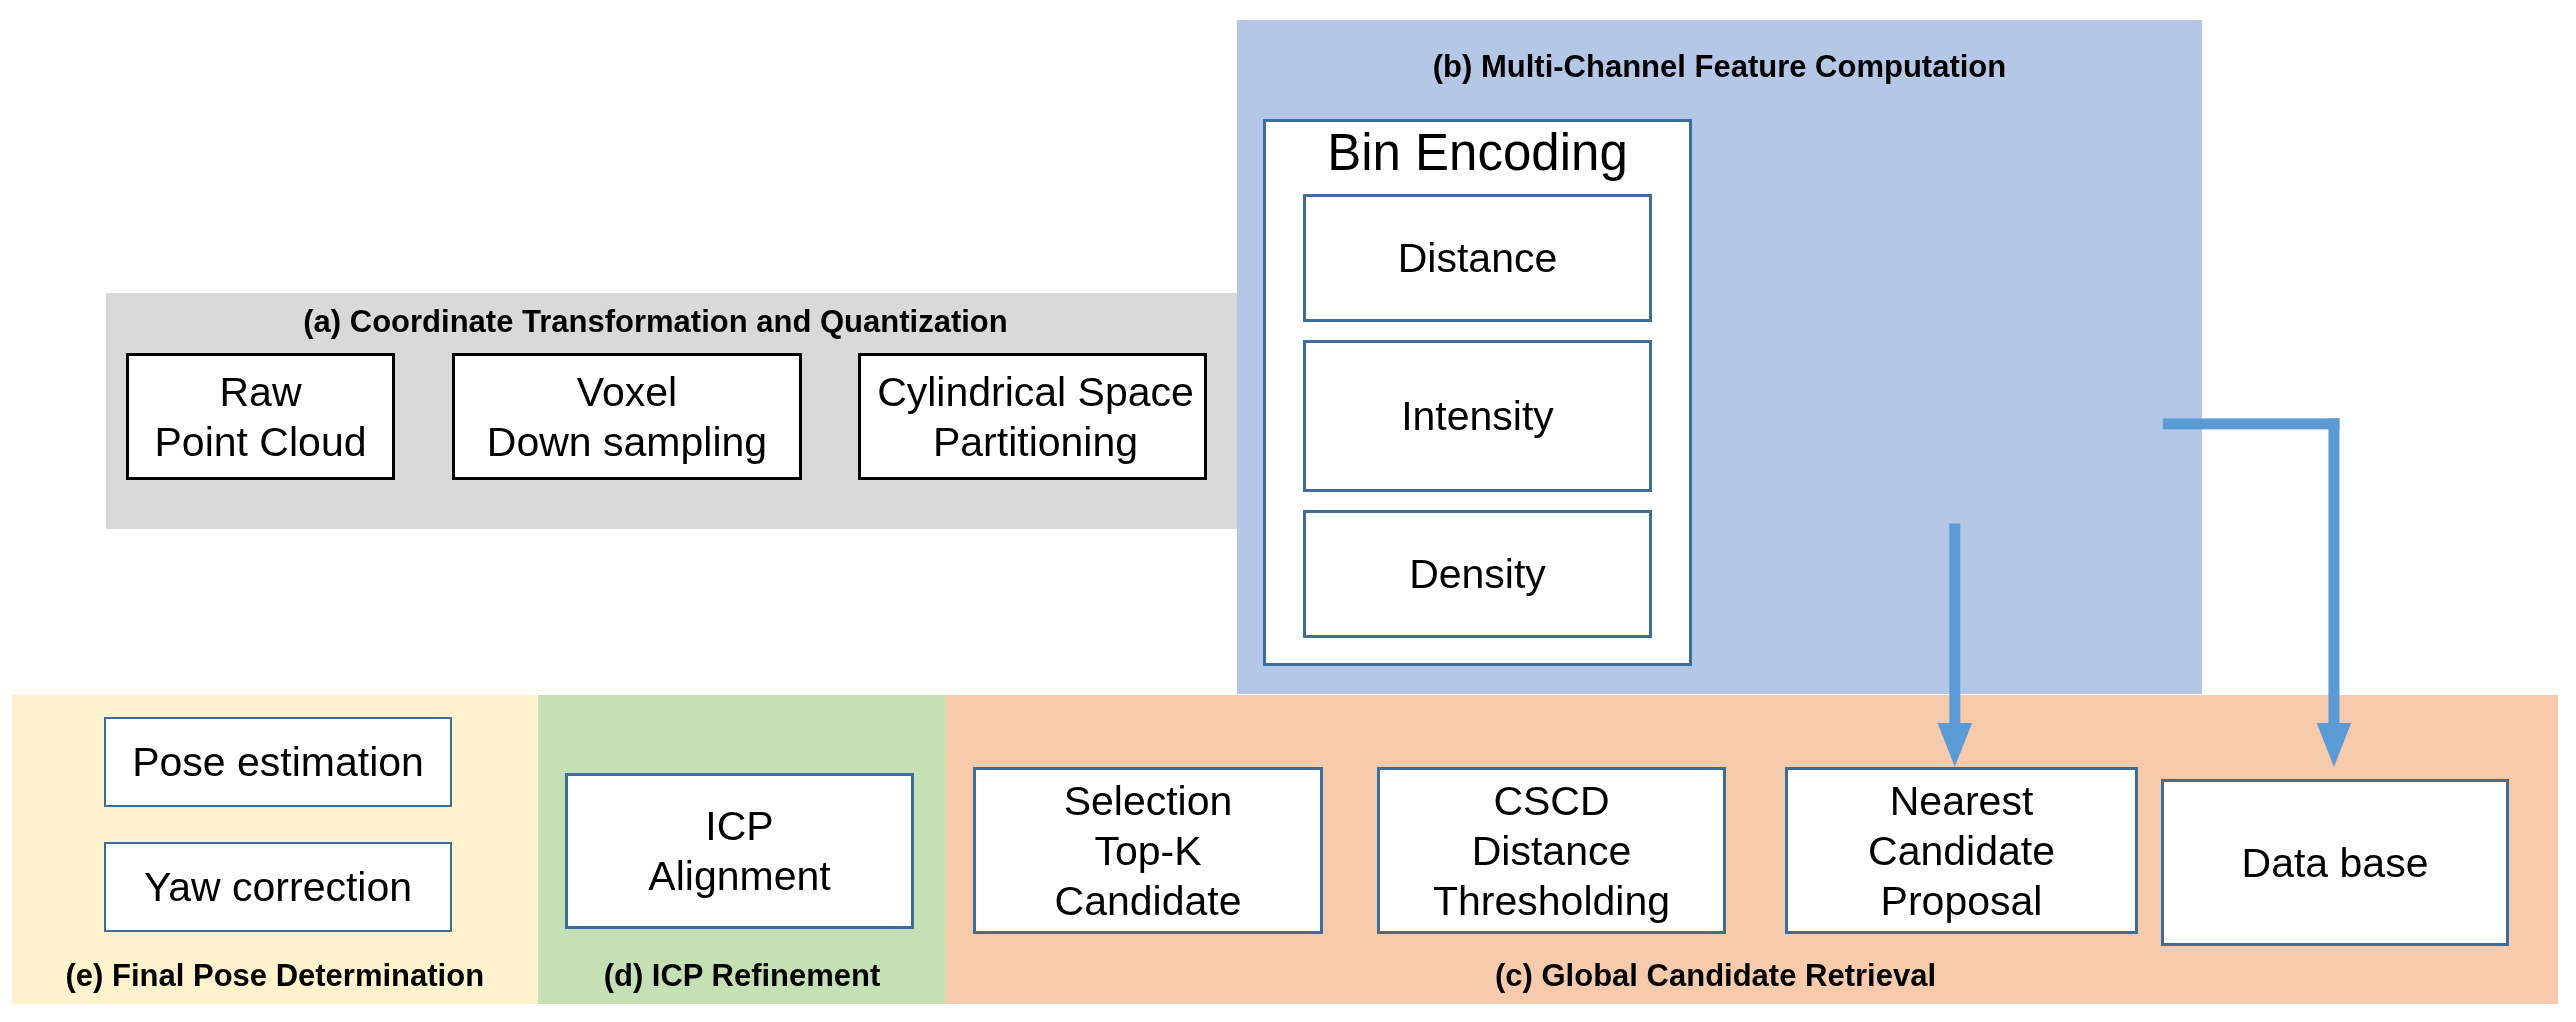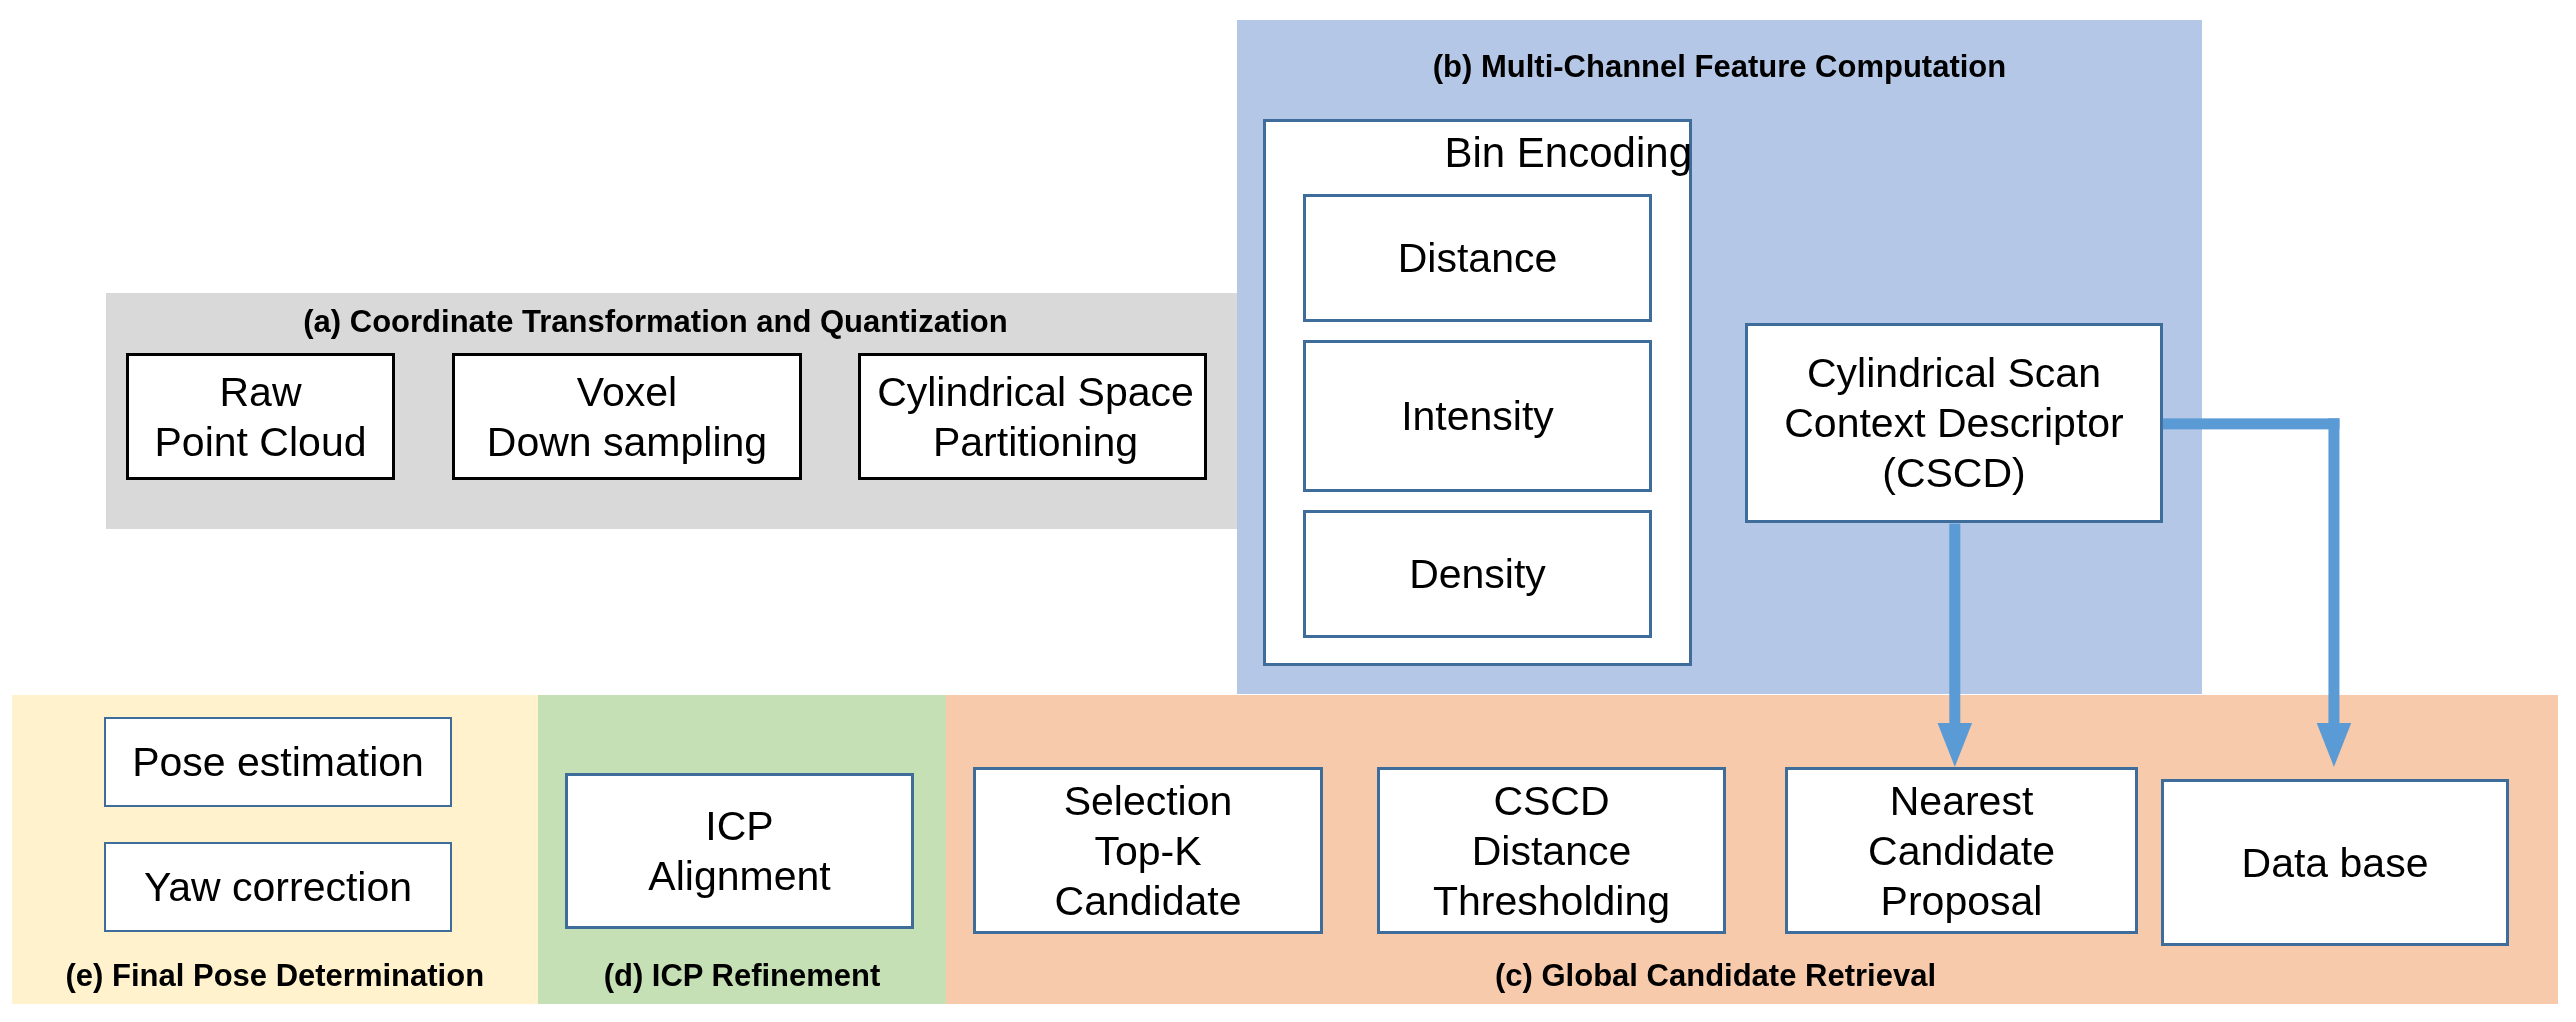--- a/index.html
+++ b/index.html
@@ -54,21 +54,21 @@
   .b-blue-thick{border:3.9px solid var(--border_blue);}
   .b-blue-thin{border:2.4px solid var(--border_blue);}
 
   .box-raw{left:126px;top:353px;width:269px;height:127px;}
   .box-voxel{left:452px;top:353px;width:350px;height:127px;}
   .box-cyl{left:858px;top:353px;width:349px;height:127px;padding-left:6px;}
 
   .box-bin{left:1263px;top:119px;width:429px;height:547px;}
   .bin-label{
     position:absolute;left:1263px;top:129px;width:429px;
-    text-align:right;font-size:42px;line-height:47px;
+    text-align:center;font-size:51px;line-height:47px;
   }
   .box-distance{left:1303px;top:194px;width:349px;height:128px;}
   .box-intensity{left:1303px;top:340px;width:349px;height:152px;}
   .box-density{left:1303px;top:510px;width:349px;height:128px;}
 
   .box-cscd{left:1745px;top:323px;width:418px;height:200px;}
 
   .box-pose{left:104px;top:717px;width:348px;height:90px;}
   .box-yaw{left:104px;top:842px;width:348px;height:90px;}
   .box-icp{left:565px;top:773px;width:349px;height:156px;}
@@ -102,23 +102,20 @@
 Point Cloud</div>
   <div class="node b-black box-cyl">Cylindrical Space
 Partitioning</div>
 
   <div class="node b-blue box-bin"></div>
   <div class="bin-label">Bin Encoding</div>
   <div class="node b-blue box-distance">Distance</div>
   <div class="node b-blue box-intensity">Intensity</div>
   <div class="node b-blue box-density">Density</div>
 
-  <div class="node b-blue-thick box-cscd">Cylindrical Scan
-Context Descriptor
-(CSCD)</div>
 
   <div class="node b-blue-thin box-pose">Pose estimation</div>
   <div class="node b-blue-thin box-yaw">Yaw correction</div>
 
   <div class="node b-blue box-icp">ICP
 Alignment</div>
 
   <div class="node b-blue box-selection">Selection
 Top-K
 Candidate</div>

